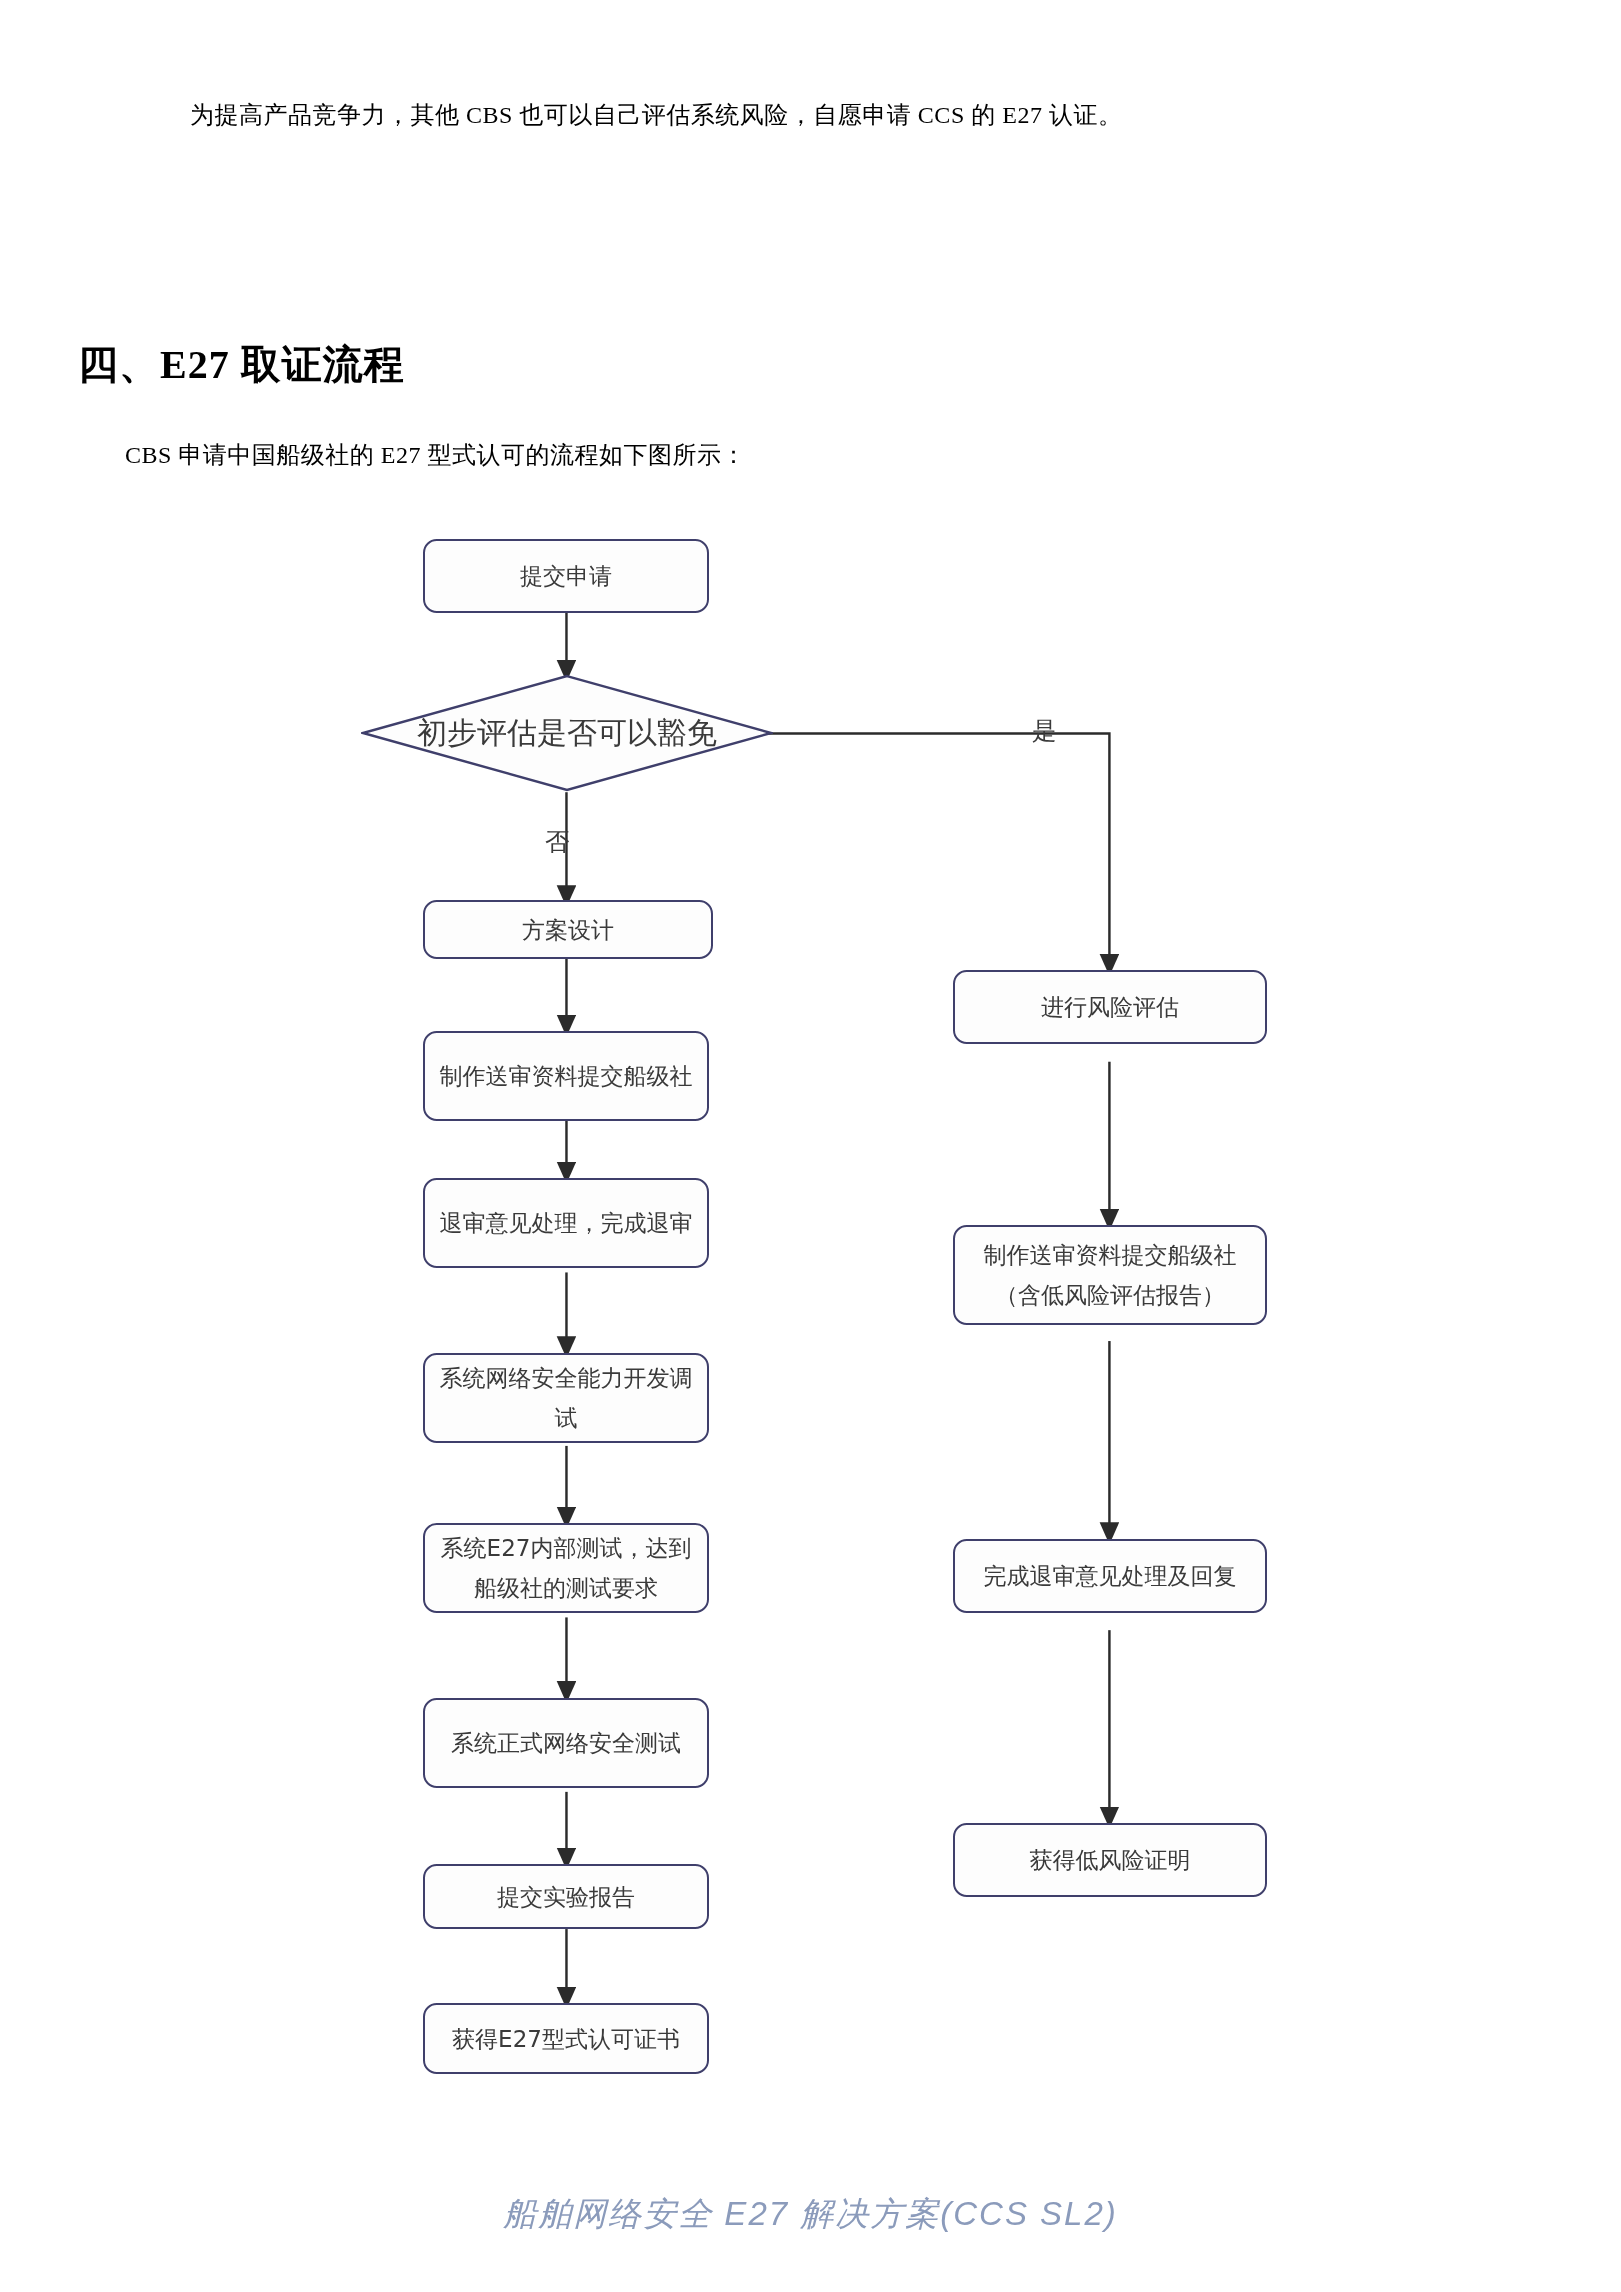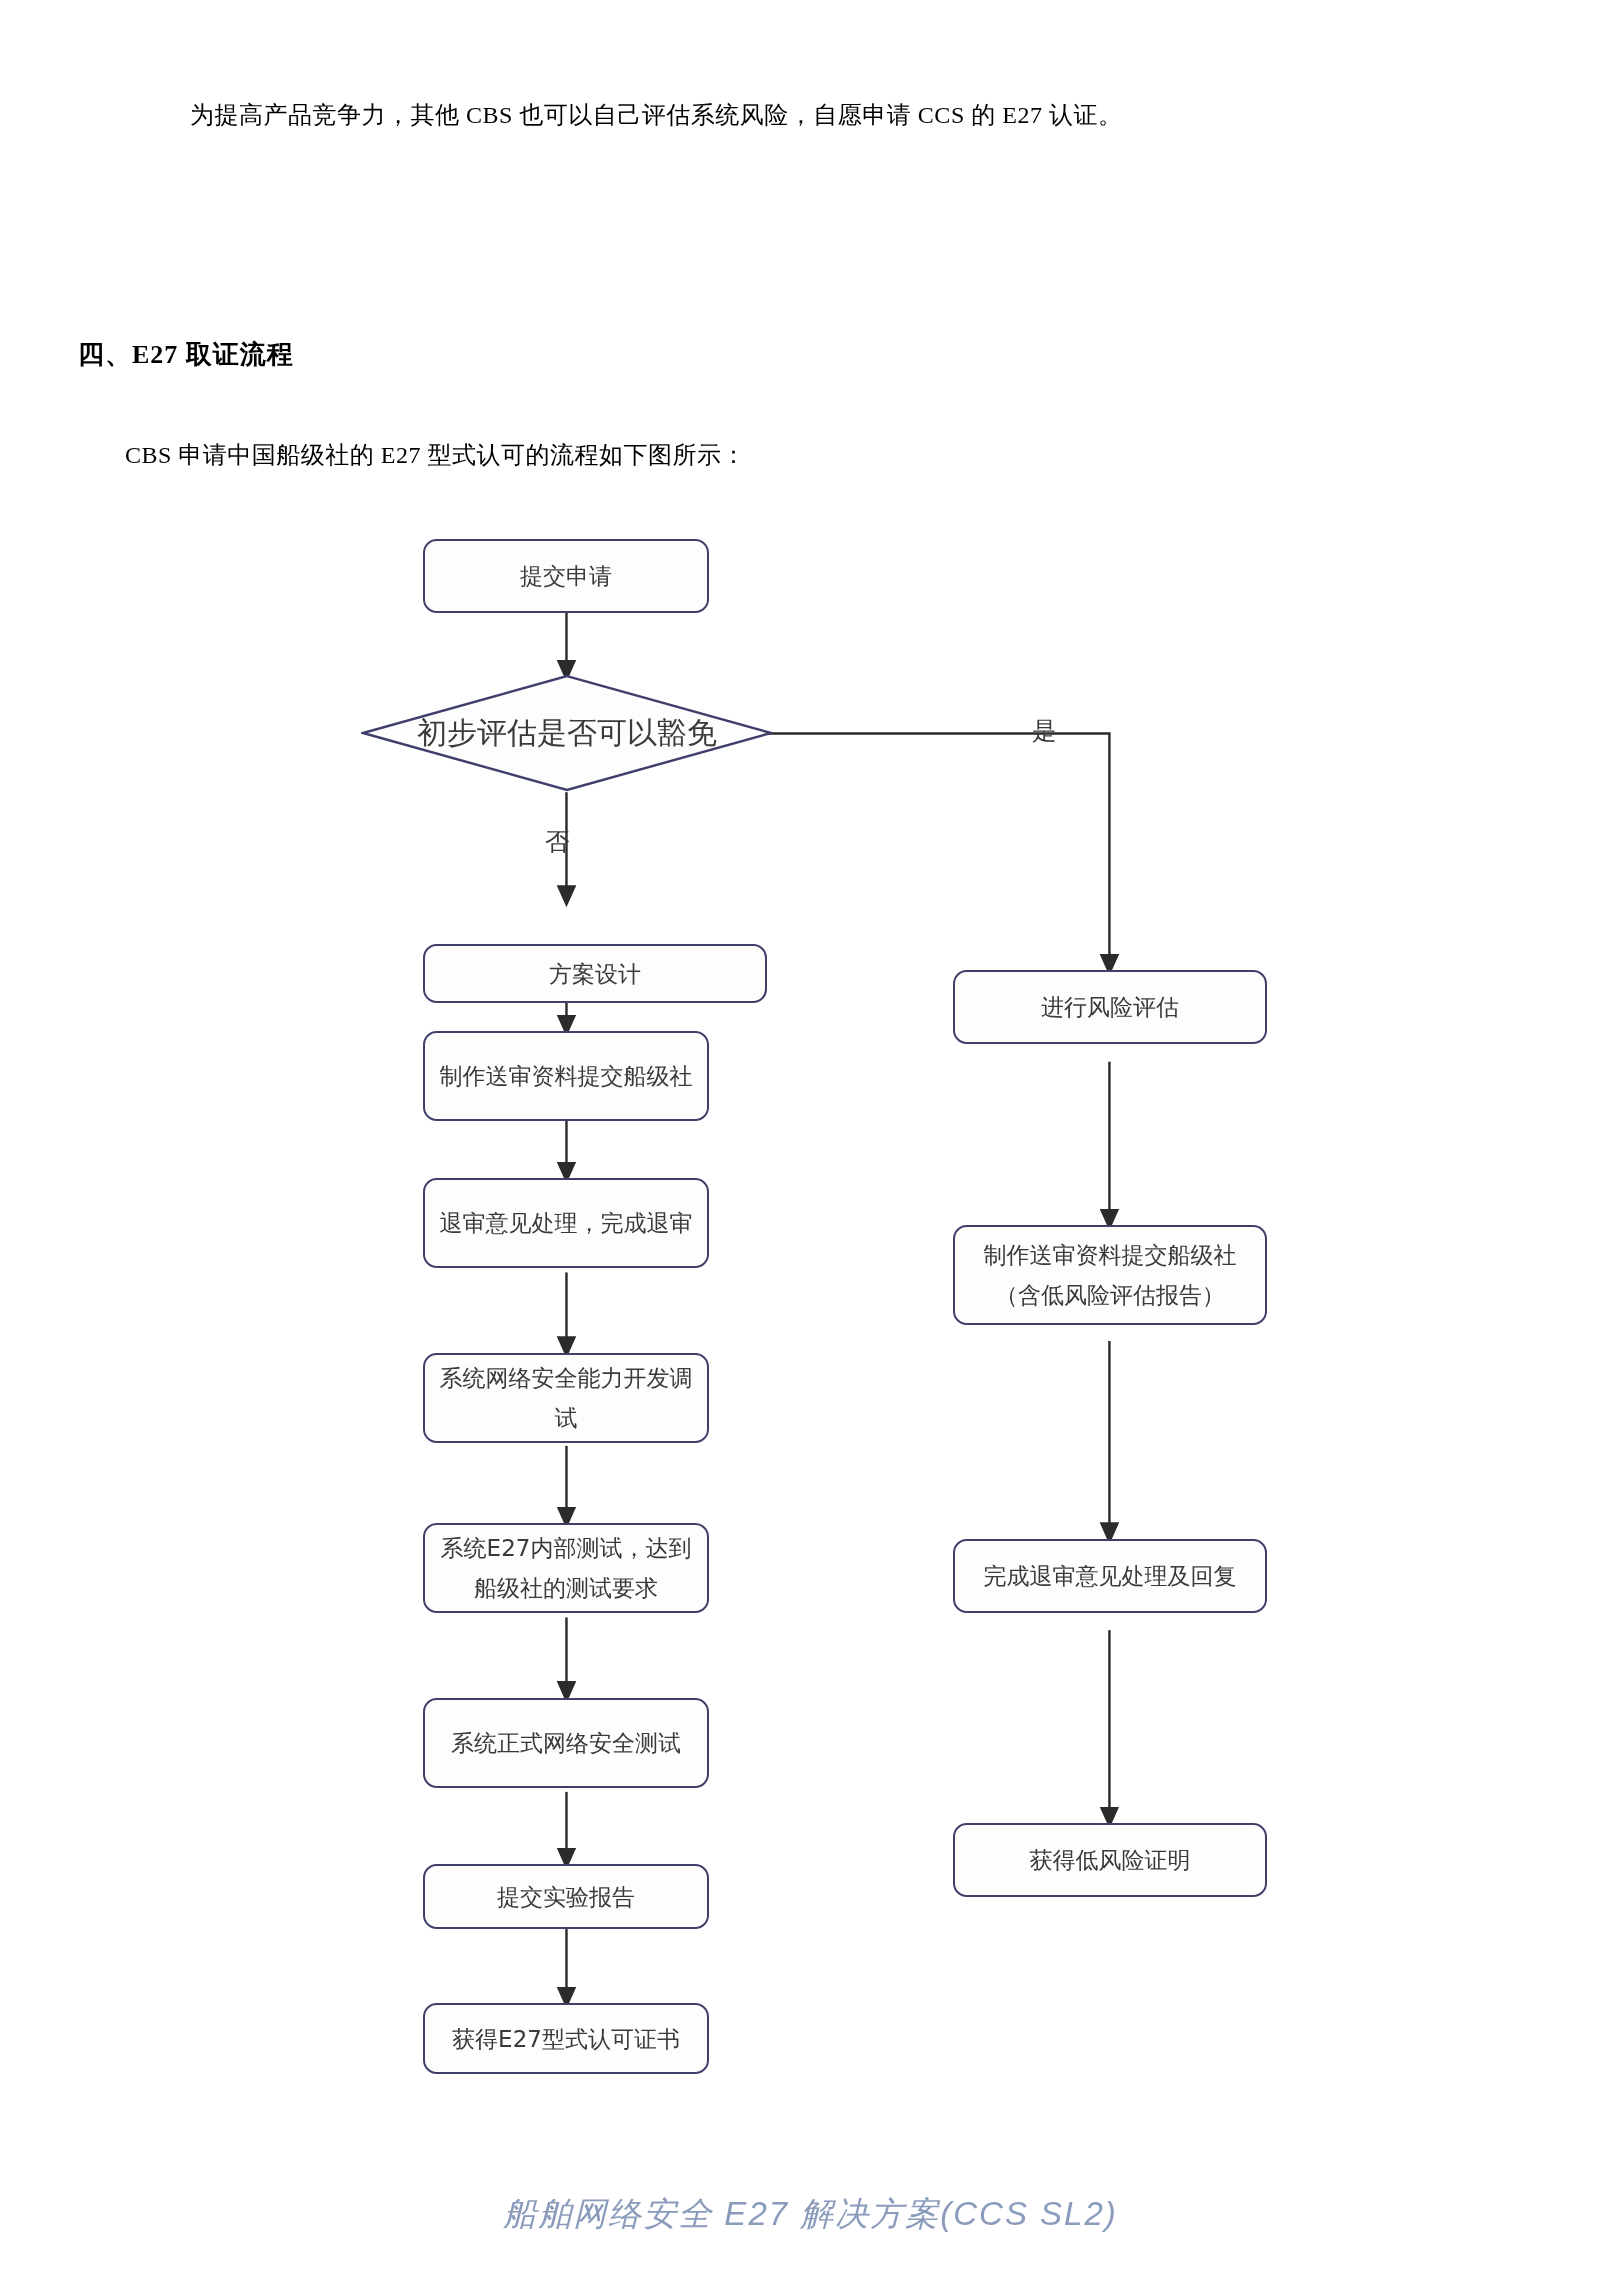--- a/index.html
+++ b/index.html
@@ -32,21 +32,21 @@
     letter-spacing: 0.5px;
     text-align: justify;
     margin: 0;
   }
   .para.indent { text-indent: 65px; }
 
   .section-heading {
     position: absolute;
     left: 78px;
     top: 337px;
-    font-size: 26px;
+    font-size: 40px;
     font-weight: bold;
     letter-spacing: 1px;
     white-space: nowrap;
   }
 
   .lead-line {
     position: absolute;
     left: 125px;
     top: 439px;
     font-size: 24px;
@@ -168,21 +168,21 @@
   <div class="diamond-wrap" style="left:361px; top:674px; width:412px; height:118px;">
     <svg width="412" height="118" viewBox="0 0 420 120" xmlns="http://www.w3.org/2000/svg">
       <polygon points="210,2 418,60 210,118 2,60" fill="#fdfdfd" stroke="#3f3f6b" stroke-width="2.5"></polygon>
     </svg>
     <div class="diamond-label">初步评估是否可以豁免</div>
   </div>
 
   <div class="edge-label" style="left:545px; top:825px;">否</div>
   <div class="edge-label" style="left:1032px; top:714px;">是</div>
 
-  <div class="node" style="left:423px; top:944px; width:344px; height:59px;">
+  <div class="node" style="left:423px; top:900px; width:290px; height:59px;">
     <span class="node-text">方案设计</span>
   </div>
 
   <div class="node" style="left:423px; top:1031px; width:286px; height:90px;">
     <span class="node-text">制作送审资料提交船级社</span>
   </div>
 
   <div class="node" style="left:423px; top:1178px; width:286px; height:90px;">
     <span class="node-text">退审意见处理，完成退审</span>
   </div>

